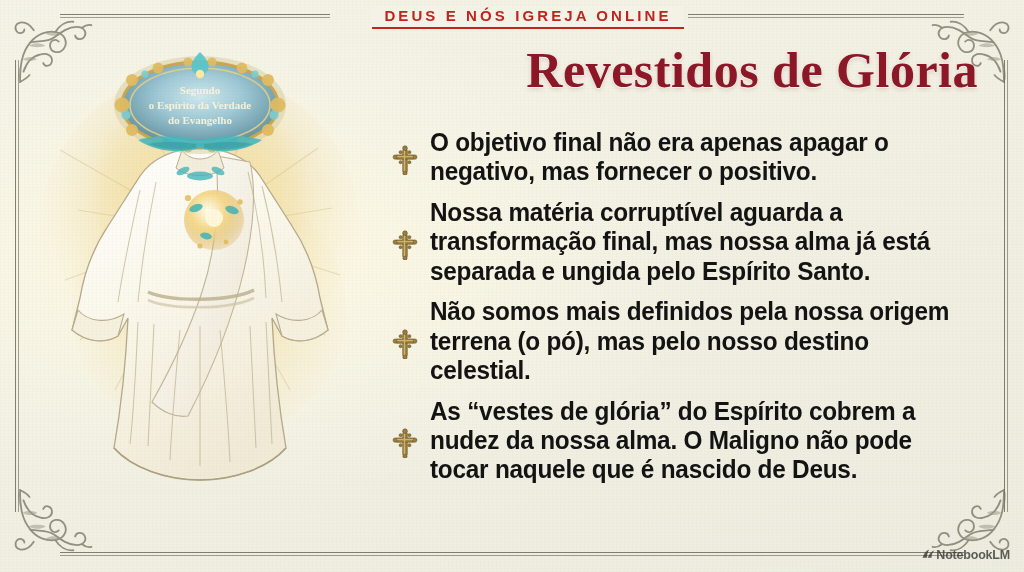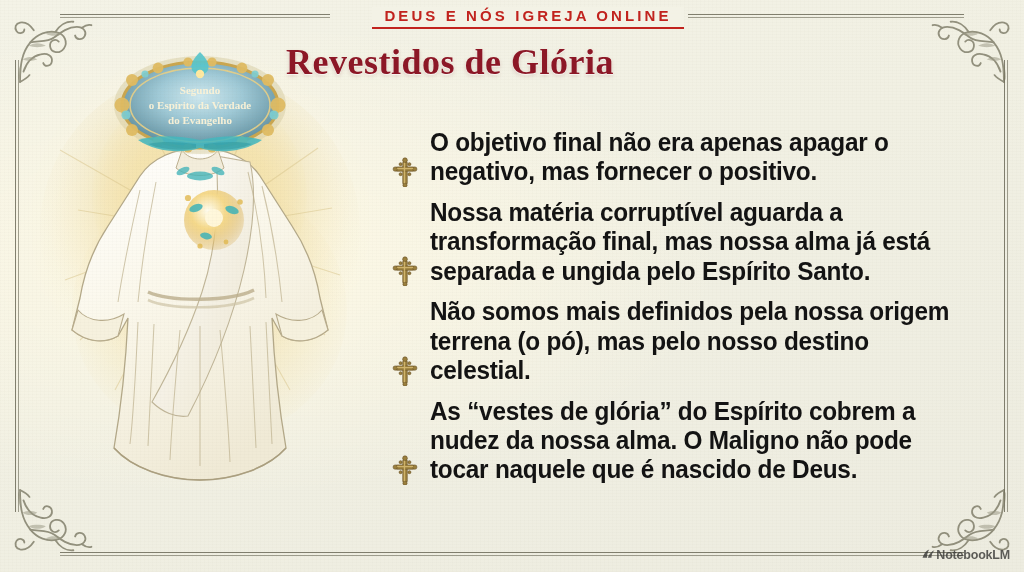--- a/index.html
+++ b/index.html
@@ -76,25 +76,25 @@
     letter-spacing: 3.1px;
     padding: 0 12px 2px 12px;
     border-bottom: 2.6px solid #c1231e;
     background: rgba(243,242,230,0.9);
     line-height: 1.2;
   }
 
   
   #page-title {
     position: absolute;
-    top: 44px; left: 286px; width: 700px;
-    text-align: left;
+    top: 44px; left: 278px; width: 700px;
+    text-align: right;
     font-family: "Liberation Serif", serif;
     font-weight: bold;
-    font-size: 36px;
+    font-size: 50px;
     color: #8c1726;
     letter-spacing: 0.5px;
     text-shadow: 0 1px 0 rgba(255,255,255,0.6), 0 2px 4px rgba(120,40,40,0.18);
     z-index: 12;
     line-height: 1.05;
   }
 
   
   #illustration {
     position: absolute;
@@ -122,21 +122,21 @@
 
   
   #bullet-list {
     position: absolute;
     left: 392px; top: 128px;
     width: 600px;
     z-index: 12;
   }
   .bullet-item {
     display: flex;
-    align-items: flex-end;
+    align-items: center;
     margin-bottom: 11px;
   }
   .bullet-icon {
     flex: 0 0 auto;
     width: 26px; height: 30px;
     margin-right: 12px;
     margin-top: 5px;
   }
   .bullet-text {
     flex: 1 1 auto;

